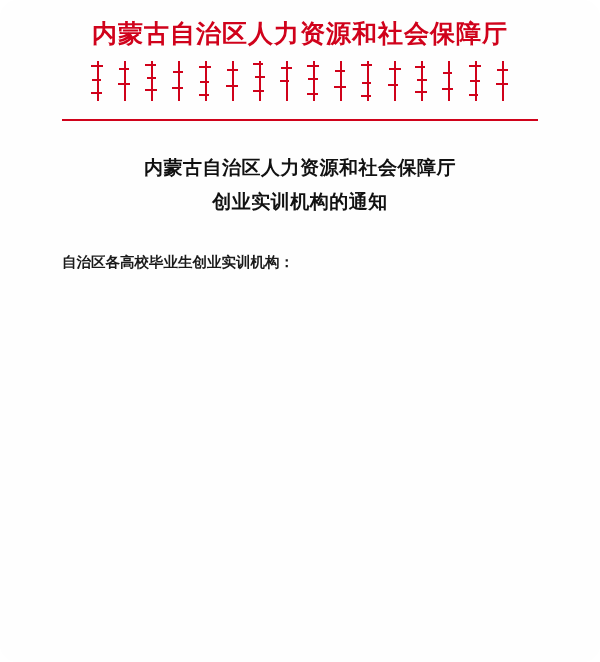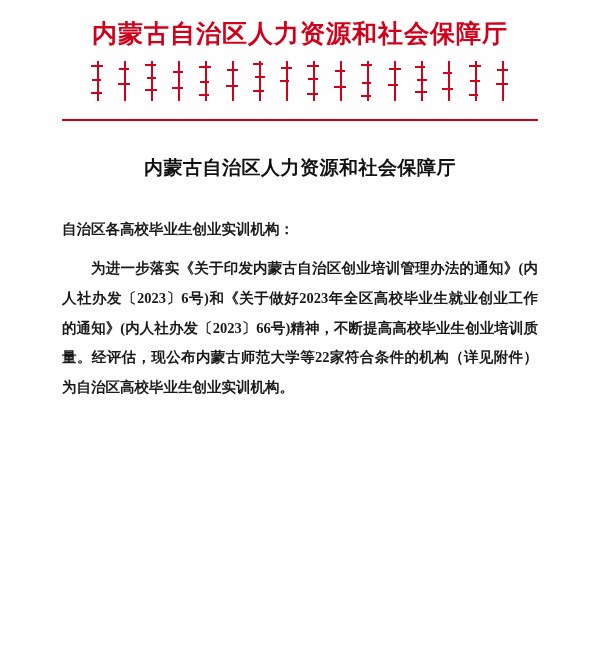--- a/index.html
+++ b/index.html
@@ -191,20 +191,20 @@
           <span class="stem"></span>
           <span class="mk" style="left:1px;top:10px;width:11px;"></span>
           <span class="mk" style="left:0;top:24px;width:12px;"></span>
         </div>
     </div>
     <div class="red-rule"></div>
   </div>
 
   <div class="doc-title">
     <div>内蒙古自治区人力资源和社会保障厅</div>
+    <div>创业实训机构的通知</div>
   </div>
 
   <div class="body-text">
     <p>自治区各高校毕业生创业实训机构：</p>
-    <p class="indent">为进一步落实《关于印发内蒙古自治区创业培训管理办法的通知》(内人社办发〔2023〕6号)和《关于做好2023年全区高校毕业生就业创业工作的通知》(内人社办发〔2023〕66号)精神，不断提高高校毕业生创业培训质量。经评估，现公布内蒙古师范大学等22家符合条件的机构（详见附件）为自治区高校毕业生创业实训机构。</p>
   </div>
 
 </div>
 
 </body></html>

